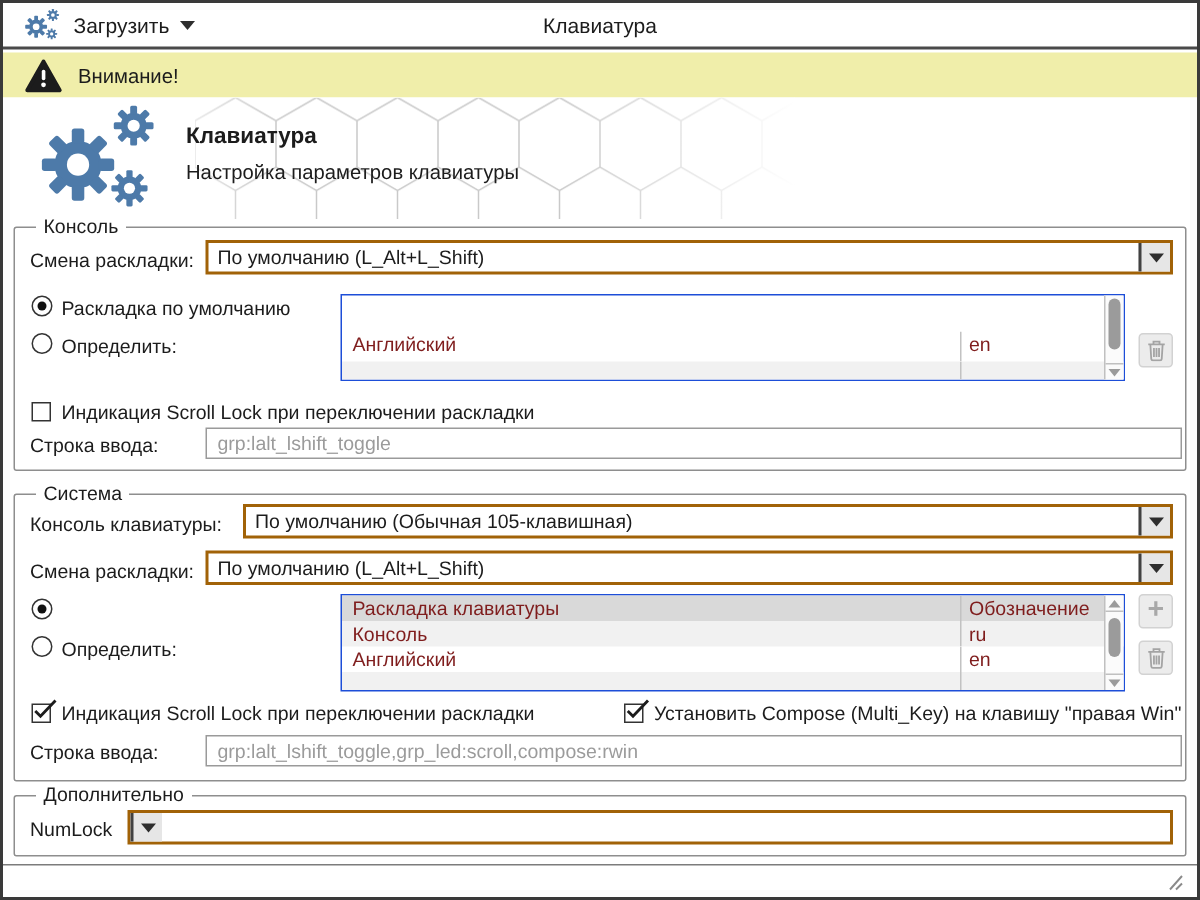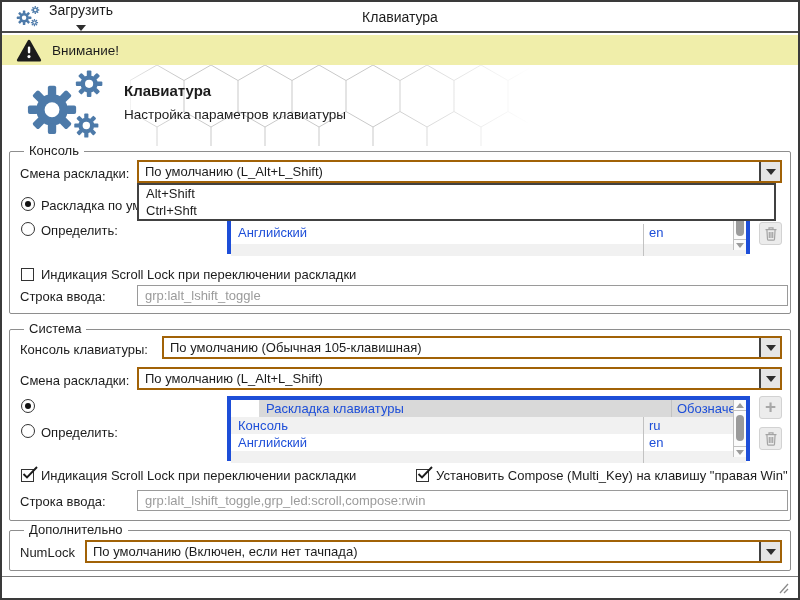--- a/index.html
+++ b/index.html
@@ -8,21 +8,21 @@
     position:relative;width:800px;height:600px;background:#fff;
     border:2px solid #3a3a3a;overflow:hidden;
     font-family:"Liberation Sans","DejaVu Sans",sans-serif;color:#1c1c1c;
   }
   
   .titlebar{position:absolute;left:0;top:0;width:796px;height:31px;background:#fff;
     border-bottom:2px solid #4a4a4a;display:flex;align-items:center;}
   .tb-left{display:flex;align-items:center;gap:7px;padding-left:12px;}
   .tb-title{position:absolute;left:0;right:0;text-align:center;font-size:14px;pointer-events:none;}
   .tb-right{margin-left:auto;display:flex;align-items:center;gap:14px;padding-right:10px;}
-  .menu-btn{display:flex;align-items:center;gap:7px;font-size:14px;cursor:default;flex-direction:column;}
+  .menu-btn{display:flex;align-items:center;gap:7px;font-size:14px;cursor:default;}
   .caret{width:0;height:0;border-left:5px solid transparent;border-right:5px solid transparent;border-top:6px solid #2e2e2e;display:inline-block;}
   .winbtns{display:flex;align-items:center;gap:9px;margin-left:4px;}
   .ic-min{width:11px;height:3px;background:#4a4a4a;margin-top:6px;}
   .ic-max{width:12px;height:11px;border:2px solid #4a4a4a;border-top:4px solid #4a4a4a;}
   .ic-close{font-size:19px;line-height:14px;color:#4a4a4a;font-weight:bold;font-family:"DejaVu Sans",sans-serif;}
   
   .warnbar{position:absolute;left:0;top:33px;width:796px;height:30px;background:#f0eeaa;
     display:flex;align-items:center;gap:10px;padding-left:14px;font-size:13.5px;}
   
   .header{position:absolute;left:0;top:63px;width:796px;height:81px;background:#fff;overflow:hidden;}
@@ -40,21 +40,21 @@
   .combo-btn{width:21px;background:#e6e6e6;border-left:2px solid #414141;display:flex;align-items:center;justify-content:center;}
   
   .popup{position:absolute;background:#fff;border:2px solid #414141;z-index:20;}
   .popup-item{height:17px;font-size:13px;padding:1px 7px;white-space:nowrap;}
   
   .radio{position:absolute;width:14px;height:14px;border:1.5px solid #333;border-radius:50%;background:#fff;display:flex;align-items:center;justify-content:center;}
   .radio .dot{width:6px;height:6px;border-radius:50%;background:#111;}
   .checkbox{position:absolute;width:13px;height:13px;border:1.5px solid #333;background:#fff;}
   .checkbox svg{position:absolute;left:0px;top:-5px;overflow:visible;}
   
-  .dtable{position:absolute;border:4px solid #1d4ed8;background:#fff;font-size:13px;color:#1d4ed8;}
+  .dtable{position:absolute;border:1px solid #1d4ed8;background:#fff;font-size:13px;color:#7f1d1d;}
   .trow{display:flex;overflow:hidden;}
   .tcell-l{width:412px;padding:1px 7px;white-space:nowrap;overflow:hidden;}
   .tcell-r{flex:1;padding:1px 5px;border-left:1px solid #c2c2c2;white-space:nowrap;overflow:hidden;}
   .thead{background:#d9d9d9;}
   .ralt{background:#f1f1f1;}
   
   .vscroll{position:absolute;top:0;right:0;bottom:0;width:13px;border-left:1px solid #c0c0c0;background:#fbfbfb;}
   .vthumb{position:absolute;left:2px;width:8px;background:#9b9b9b;border-radius:4px;}
   .sarrow{position:absolute;left:0;width:12px;height:11px;display:flex;align-items:center;justify-content:center;}
   .tri-up{width:0;height:0;border-left:4px solid transparent;border-right:4px solid transparent;border-bottom:5px solid #9b9b9b;}
@@ -183,24 +183,20 @@
         <path d="M5.3 6 v6 M7 6 v6 M8.7 6 v6"></path>
       </svg>
     </div>
 
     <div class="checkbox" style="left:11px;top:116px;"></div>
     <div class="lbl" style="left:31px;top:115px;">Индикация Scroll Lock при переключении раскладки</div>
 
     <div class="lbl" style="left:10px;top:137px;">Строка ввода:</div>
     <input class="tinput" style="left: 127px; top: 133px; width: 651px;" readonly="" value="grp:lalt_lshift_toggle">
 
-    <div class="popup" style="left:127px;top:31px;width:639px;">
-      <div class="popup-item">Alt+Shift</div>
-      <div class="popup-item">Ctrl+Shft</div>
-    </div>
   </div>
 
   <div class="grp" style="left:7px;top:327px;width:782px;height:192px;">
     <div class="grp-legend">Система</div>
 
     <div class="lbl" style="left:10px;top:12px;">Консоль клавиатуры:</div>
     <div class="combo" style="left:152px;top:6px;width:620px;">
       <div class="combo-text">По умолчанию (Обычная 105-клавишная)</div>
       <div class="combo-btn">
           <span class="caret"></span>
@@ -215,21 +211,21 @@
         </div>
     </div>
 
     <div class="radio" style="left:11px;top:69px;">
         <div class="dot"></div>
       </div>
     <div class="radio" style="left:11px;top:94px;"></div>
     <div class="lbl" style="left:31px;top:95px;">Определить:</div>
 
     <div class="dtable" style="left:217px;top:66px;width:523px;height:65px;">
-      <div class="trow thead" style="height:17px;margin-left:28px;">
+      <div class="trow thead" style="height:17px;">
         <div class="tcell-l">Раскладка клавиатуры</div>
         <div class="tcell-r">Обозначение</div>
       </div>
       <div class="trow ralt" style="height:17px;">
         <div class="tcell-l">Консоль</div>
         <div class="tcell-r">ru</div>
       </div>
       <div class="trow" style="height:17px;">
         <div class="tcell-l">Английский</div>
         <div class="tcell-r">en</div>
@@ -276,21 +272,20 @@
     <div class="lbl" style="left:426px;top:138px;text-align:right;">Установить Compose (Multi_Key) на клавишу "правая Win"</div>
 
     <div class="lbl" style="left:10px;top:164px;">Строка ввода:</div>
     <input class="tinput" style="left: 127px; top: 160px; width: 651px;" readonly="" value="grp:lalt_lshift_toggle,grp_led:scroll,compose:rwin">
   </div>
 
   <div class="grp" style="left:7px;top:528px;width:782px;height:41px;">
     <div class="grp-legend">Дополнительно</div>
     <div class="lbl" style="left:10px;top:14px;">NumLock</div>
     <div class="combo" style="left:75px;top:9px;width:697px;">
-      <div class="combo-text">По умолчанию (Включен, если нет тачпада)</div>
       <div class="combo-btn">
           <span class="caret"></span>
         </div>
     </div>
   </div>
 
   <div class="statusbar">
     <svg class="grip" width="14" height="13">
       <path d="M12 3 L4 12 M12 8 L8 12" stroke="#8a8a8a" stroke-width="1.3" fill="none"></path>
     </svg>

